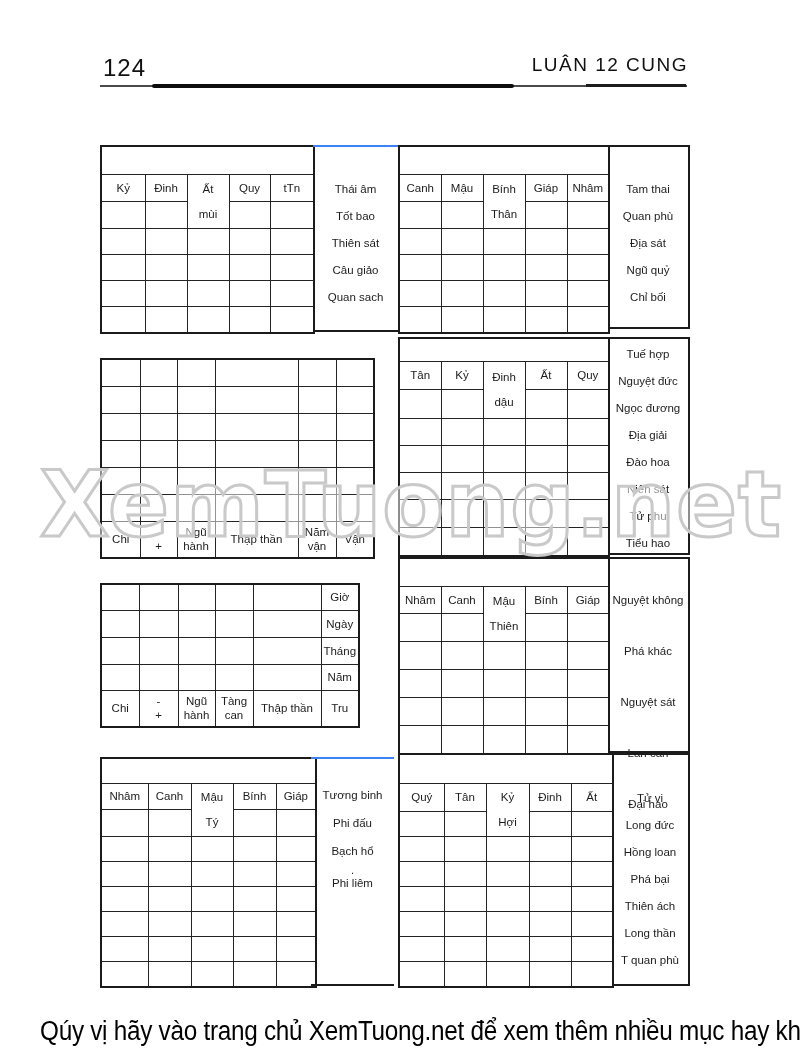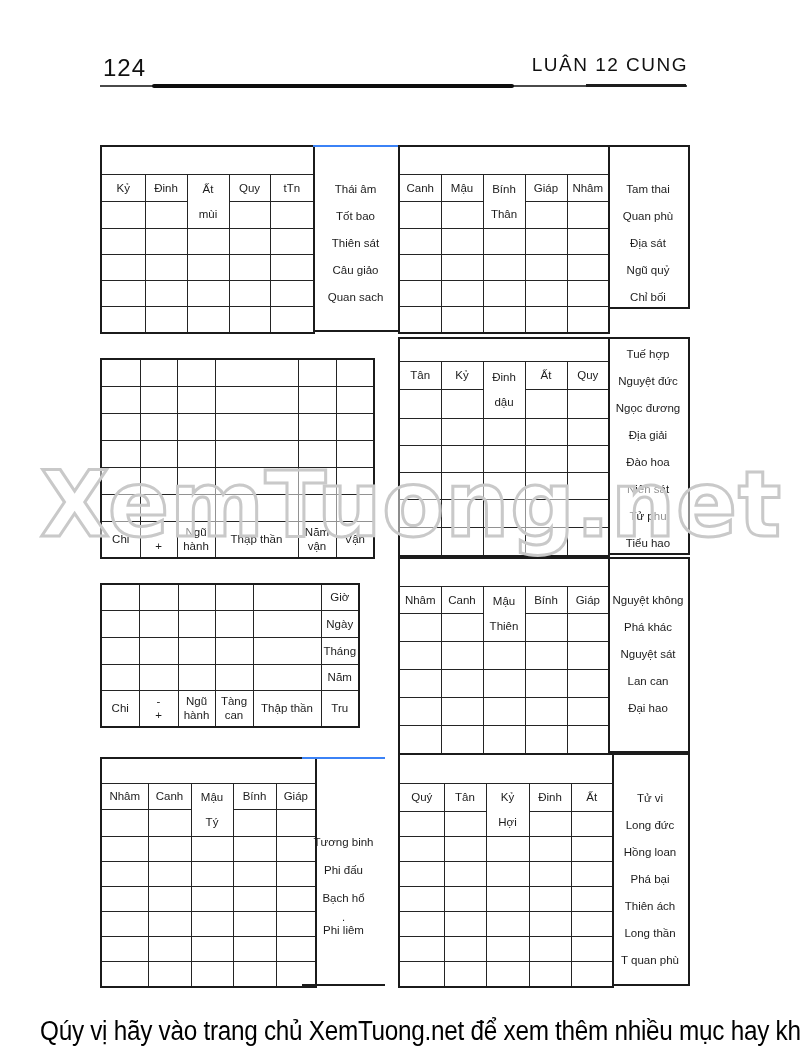--- a/index.html
+++ b/index.html
@@ -168,21 +168,21 @@
     <tr style="height:27px">
           <td></td>
           <td></td>
           <td></td>
           <td></td>
           <td></td>
         </tr>
   </tbody>
     </table>
 
-  <div class="labcol brt" style="left:608px;top:145px;width:82px;height:164px;padding-top:29px;">
+  <div class="labcol brt" style="left:608px;top:145px;width:82px;height:184px;padding-top:29px;">
     <span>Tam thai</span>
     <span>Quan phù</span>
     <span>Địa sát</span>
     <span>Ngũ quỷ</span>
     <span>Chỉ bối</span>
   </div>
 
   <table class="tbl" style="left:100px;top:358px;width:273px;height:199px;">
     <colgroup>
         <col style="width:39px">
@@ -440,21 +440,21 @@
     <tr style="height:29px">
           <td></td>
           <td></td>
           <td></td>
           <td></td>
           <td></td>
         </tr>
   </tbody>
     </table>
 
-  <div class="labcol brt" style="left:608px;top:557px;width:82px;height:196px;padding-top:28px;">
+  <div class="labcol brt" style="left:608px;top:557px;width:82px;height:196px;padding-top:28px;gap:24px;">
     <span>Nguyệt không</span>
     <span>Phá khác</span>
     <span>Nguyệt sát</span>
     <span>Lan can</span>
     <span>Đại hao</span>
   </div>
 
   <table class="tbl" style="left:100px;top:757px;width:215px;height:229px;">
     <colgroup>
         <col style="width:47px">
@@ -521,21 +521,21 @@
     <tr style="height:26px">
           <td></td>
           <td></td>
           <td></td>
           <td></td>
           <td></td>
         </tr>
   </tbody>
     </table>
 
-  <div class="labcol btb lh28" style="left:302px;top:757px;width:83px;height:229px;padding-top:22px;justify-content:center;">
+  <div class="labcol btb lh28" style="left:311px;top:757px;width:83px;height:229px;padding-top:22px;">
     <span>Tương binh</span>
     <span>Phi đấu</span>
     <span>Bạch hổ</span>
     <span class="dot">.</span>
     <span class="pl">Phi liêm</span>
   </div>
 
   <table class="tbl" style="left:398px;top:753px;width:214px;height:233px;">
     <colgroup>
         <col style="width:45px">

